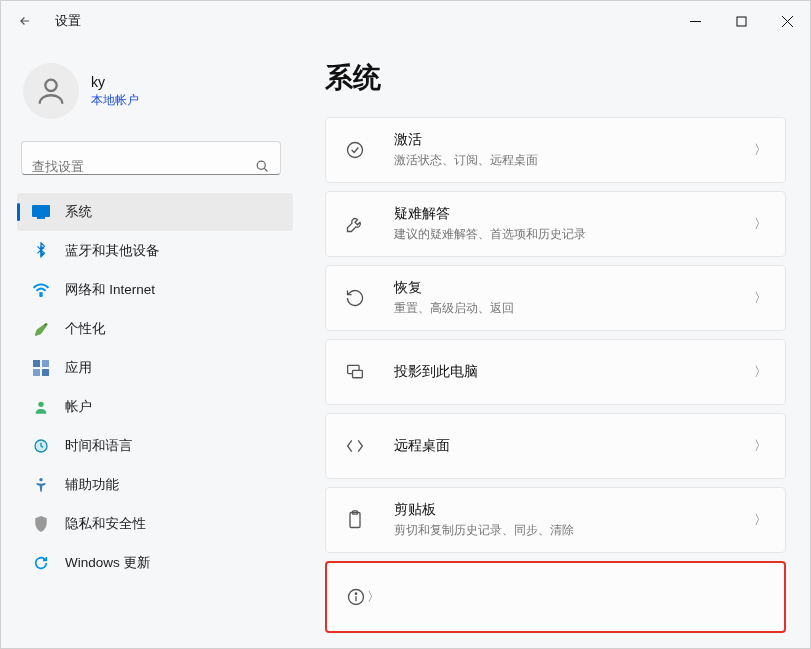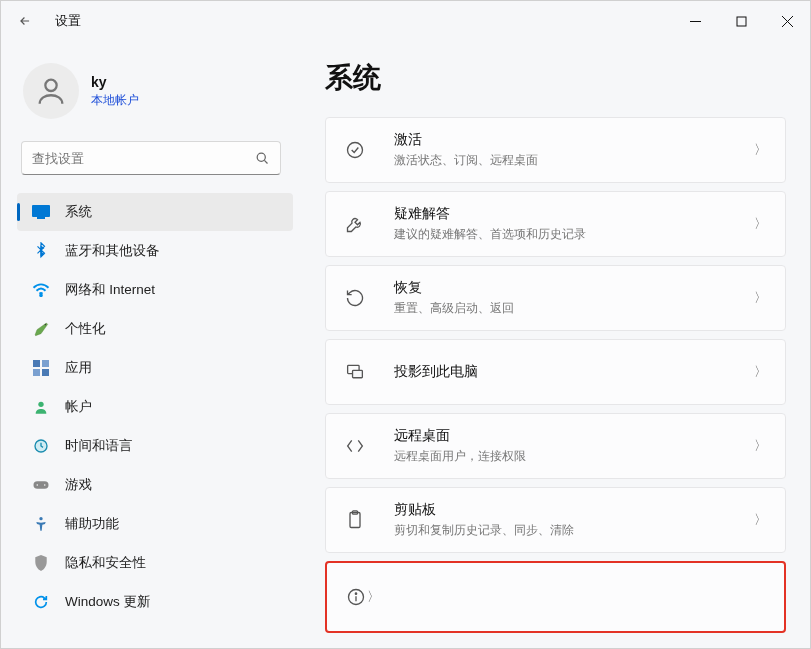--- a/index.html
+++ b/index.html
@@ -46,24 +46,24 @@
   .profile {
     display: flex; align-items: center;
     padding: 12px 8px 18px 6px;
   }
   .avatar {
     width: 56px; height: 56px; border-radius: 50%;
     background: #ececec;
     display: flex; align-items: center; justify-content: center;
   }
   .profile-text { margin-left: 12px; }
-  .profile-name { font-size: 14px; font-weight: 700; color: #111; }
+  .profile-name { font-size: 14px; font-weight: 400; color: #111; }
   .profile-sub { font-size: 12px; color: #1d4ed8; margin-top: 2px; }
   .search-box {
-    display: flex; align-items: center;
+    display: flex; align-items: flex-end;
     width: 260px; height: 34px;
     background: #fdfdfd;
     border: 1px solid #d8d8d8;
     border-bottom: 1.5px solid #888;
     border-radius: 4px;
     padding: 0 10px;
     margin: 4px 4px 18px 4px;
     gap: 24px;
   }
   .search-box input {
@@ -236,30 +236,20 @@
         <span class="nav-icon">
           <svg width="16" height="16" viewBox="0 0 24 24" fill="none" stroke="#1a8caf" stroke-width="2">
               <circle cx="12" cy="12" r="9" fill="#d0ecf3"></circle>
               <path d="M12 7v5l3 2"></path>
             </svg>
         </span>
         <span>时间和语言</span>
       </div>
       <div class="nav-item">
         <span class="nav-icon">
-          <svg width="18" height="12" viewBox="0 0 24 16" fill="#888">
-              <rect x="2" y="3" width="20" height="10" rx="5"></rect>
-              <circle cx="7" cy="8" r="1" fill="#fff"></circle>
-              <circle cx="17" cy="8" r="1" fill="#fff"></circle>
-            </svg>
-        </span>
-        <span>游戏</span>
-      </div>
-      <div class="nav-item">
-        <span class="nav-icon">
           <svg width="16" height="16" viewBox="0 0 24 24" fill="#3a7ab5">
               <circle cx="12" cy="4" r="2.5"></circle>
               <path d="M5 9l7 1 7-1-1 3-4 1-1 9h-2l-1-9-4-1z"></path>
             </svg>
         </span>
         <span>辅助功能</span>
       </div>
       <div class="nav-item">
         <span class="nav-icon">
           <svg width="14" height="16" viewBox="0 0 24 28" fill="#999">
@@ -336,21 +326,20 @@
     </div>
 
     <div class="setting-item">
       <span class="setting-icon">
         <svg width="20" height="18" viewBox="0 0 24 22" fill="none" stroke="#555" stroke-width="1.6">
             <path d="M8 4l-5 7 5 7M16 4l5 7-5 7"></path>
           </svg>
       </span>
       <div class="setting-text">
         <div class="setting-title">远程桌面</div>
-        <div class="setting-sub">远程桌面用户，连接权限</div>
       </div>
       <span class="chevron">〉</span>
     </div>
 
     <div class="setting-item">
       <span class="setting-icon">
         <svg width="18" height="20" viewBox="0 0 20 24" fill="none" stroke="#555" stroke-width="1.6">
             <rect x="4" y="3" width="12" height="18" rx="1.5"></rect>
             <rect x="7" y="1" width="6" height="4" rx="1"></rect>
           </svg>

